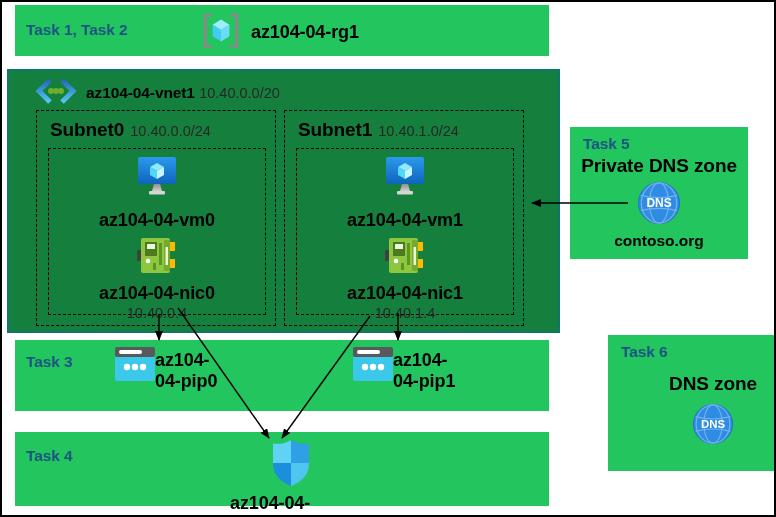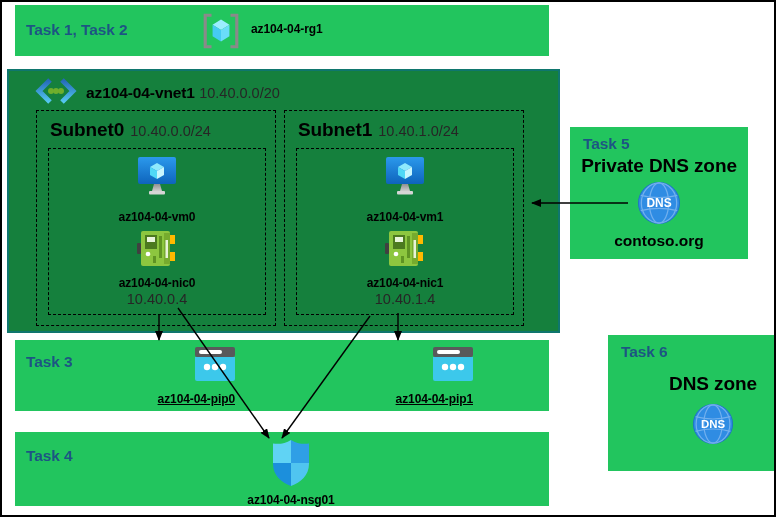--- a/index.html
+++ b/index.html
@@ -3,21 +3,21 @@
 <meta charset="utf-8">
 <style>
   html,body{margin:0;padding:0;background:#fff;}
   .page{
     position:relative;width:776px;height:517px;box-sizing:border-box;
     border:2px solid #000;background:#fff;overflow:hidden;
     font-family:"Liberation Sans","DejaVu Sans",sans-serif;color:#000;
   }
   .band{position:absolute;background:#22c55e;}
   .task-label{font-weight:700;font-size:15.5px;color:#1d5483;letter-spacing:-0.1px;}
-  .bold-name{font-weight:700;font-size:12px;letter-spacing:-0.1px;color:#000;}
+  .bold-name{font-weight:700;font-size:18px;letter-spacing:-0.1px;color:#000;}
   .plain{font-weight:400;font-size:14.5px;color:#262626;}
 
   
   .top-band{left:13px;top:3px;width:534px;height:51px;}
   .top-band .task-label{position:absolute;left:11px;top:16px;}
   .rg-icon{position:absolute;left:186px;top:7px;}
   .rg-name{position:absolute;left:236px;top:17px;}
 
   
   .vnet-box{position:absolute;left:5px;top:67px;width:553px;height:264px;border:2px solid #0f766e;background:#15803d;box-sizing:border-box;}
@@ -40,21 +40,21 @@
   
   .task5-box{left:568px;top:125px;width:178px;height:132px;display:flex;flex-direction:column;align-items:center;}
   .task5-box .task-label{align-self:flex-start;margin:8px 0 0 13px;}
   .dns-title{font-weight:700;font-size:19px;margin-top:2px;letter-spacing:-0.1px;}
   .task5-box .dns-badge{margin-top:4px;}
   .zone-name{font-weight:700;font-size:15.5px;margin-top:3px;}
 
   
   .task3-band{left:13px;top:338px;width:534px;height:71px;}
   .task3-band .task-label{position:absolute;left:11px;top:13px;}
-  .pip-group{position:absolute;top:6px;width:120px;display:flex;flex-direction:column;align-items:flex-end;text-decoration:underline;}
+  .pip-group{position:absolute;top:6px;width:120px;display:flex;flex-direction:row;align-items:flex-start;}
   .pip0-group{left:100px;}
   .pip1-group{left:338px;}
   .pip-group .bold-name{margin-top:4px;}
 
   
   .task4-band{left:13px;top:430px;width:534px;height:74px;}
   .task4-band .task-label{position:absolute;left:11px;top:15px;}
   .nsg-group{position:absolute;left:215px;top:7px;width:122px;display:flex;flex-direction:column;align-items:center;}
   .nsg-group .bold-name{margin-top:2px;}
 

